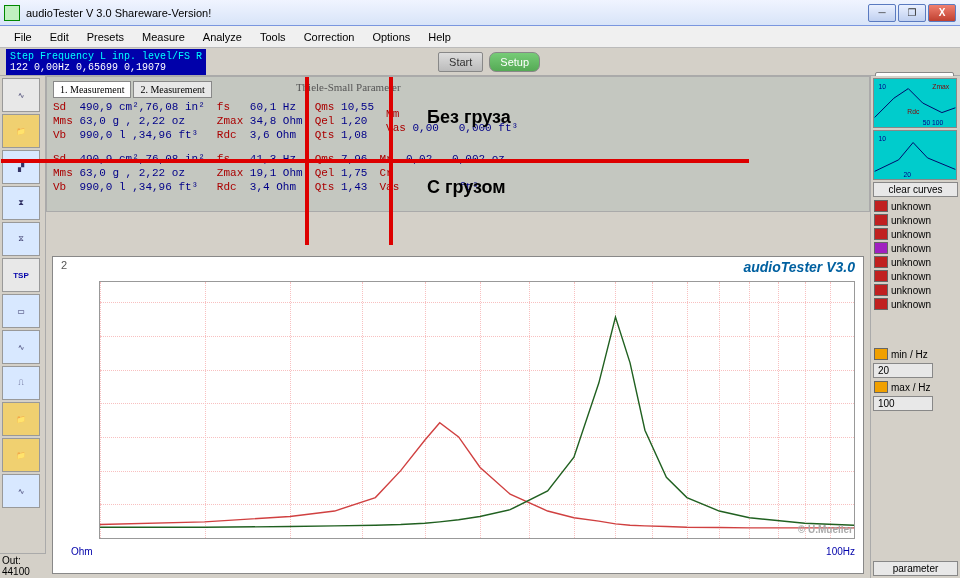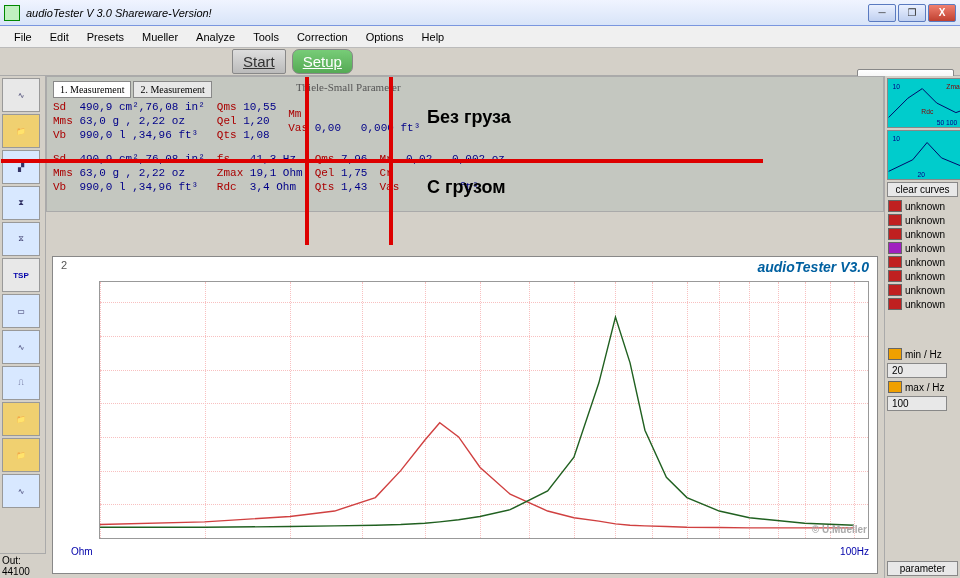--- a/index.html
+++ b/index.html
@@ -1,36 +1,36 @@
 <!DOCTYPE html>
 <html><head>
 <meta charset="utf-8">
 <style>
   * { box-sizing: border-box; }
   body { margin:0; font-family: Tahoma, Arial, sans-serif; font-size:11px; background:#d4d0c8; color:#000; width:960px; height:578px; overflow:hidden; }
   .titlebar { height:26px; background:linear-gradient(to bottom,#f0f4ff,#d8e4f8); display:flex; align-items:center; padding:0 4px; border-bottom:1px solid #7a96df; }
   .titlebar .icon { width:16px; height:16px; background:#c0f0c0; border:1px solid #080; margin-right:6px; }
-  .titlebar .title { flex:1; color:#000;font-style:italic; }
+  .titlebar .title { flex:1; color:#000; }
   .titlebar .btns { display:flex; gap:2px; }
   .winbtn { width:28px; height:18px; border:1px solid #5a7ac0; background:linear-gradient(to bottom,#eaf0ff,#c0d0f0); border-radius:2px; display:flex; align-items:center; justify-content:center; font-size:10px; color:#333; }
   .winbtn.close { background:linear-gradient(to bottom,#f08070,#c04030); color:#fff; font-weight:bold; }
   .menubar { height:22px; background:#f0f0f0; display:flex; align-items:center; padding:0 6px; border-bottom:1px solid #bbb; gap:2px;}
   .menubar span { padding:3px 8px; }
   .topbar { height:28px; background:#d4d0c8; display:flex; align-items:center; padding:0 6px; gap:6px; border-bottom:1px solid #aaa; }
   .stepbox { background:#0000aa; color:#fff; font-family:"Courier New",monospace; font-size:10px; padding:2px 4px; display:inline-block; min-width:200px; }
   .stepbox .hdr { color:#0ff; }
-  .btn { padding:3px 10px; border:1px solid #888; border-radius:2px; font-size:15px;text-decoration:underline; }
+  .btn { padding:3px 10px; border:1px solid #888; border-radius:2px; font-size:11px; }
   .btn.start { background:linear-gradient(#ddd,#bbb); color:#333; }
   .btn.setup { background:linear-gradient(#7c7,#5a5); color:#fff;border-radius:7px; }
   .btn.list  { background:linear-gradient(#fff,#e0e0e0); color:#000; padding:3px 14px;margin-top:40px;}
   .main { display:flex; height:502px; }
   .sidebar { width:46px; background:#d4d0c8; border-right:1px solid #aaa; display:flex; flex-direction:column; gap:2px; padding:2px; }
   .tool { width:38px; height:34px; border:1px solid #999; background:#e8e8e8; font-size:8px; display:flex; align-items:center; justify-content:center; color:#336; overflow:hidden; }
   .content { flex:1; position:relative; background:#d4d0c8; }
-  .rightpanel { width:76px; background:#d4d0c8; border-left:1px solid #aaa; padding:2px; display:flex; flex-direction:column; gap:2px; }
+  .rightpanel { width:90px; background:#d4d0c8; border-left:1px solid #aaa; padding:2px; display:flex; flex-direction:column; gap:2px; }
   .params { position:absolute; top:0; left:0; right:0; height:136px; background:#c4c7c0; border:1px solid #aaa; padding:4px 6px; font-family:"Courier New",monospace; font-size:11px; display:flex; flex-direction:column; }
   .params .tabs { display:flex; gap:2px; margin-bottom:2px; }
   .params .tab { background:#e8e8e8; border:1px solid #888; padding:2px 6px; font-family:Tahoma; font-size:10px;}
   .params .tab.active { background:#fff; }
   .paramrow { display:flex; gap:12px; align-items:center;}
   .paramblock { line-height:14px; white-space:pre; }
   .paramblock .lbl { color:#a00; }
   .paramblock .val { color:#008; }
   .annot { position:absolute; color:#000000; font-weight:bold; font-size:18px; font-family:Arial; }
   .redline-h { position:absolute; height:4px; background:#dd0000; }
@@ -60,29 +60,33 @@
     <div class="winbtn">─</div>
     <div class="winbtn">❐</div>
     <div class="winbtn close">X</div>
   </div>
 </div>
 
 <div class="menubar">
   <span>File</span>
   <span>Edit</span>
   <span>Presets</span>
-  <span>Mueller</span>
+  <span>Measure</span>
   <span>Analyze</span>
   <span>Tools</span>
   <span>Correction</span>
   <span>Options</span>
   <span>Help</span>
 </div>
 
 <div class="topbar">
+  <div class="stepbox">
+    <span class="hdr"><span>Step</span>  <span>Frequency</span>    <span>L inp. level/FS R</span></span><br>
+    <span>122</span>    <span>0,00Hz</span>    <span>0,65699</span> <span>0,19079</span>
+  </div>
   <div style="flex:0 0 220px"></div>
   <button class="btn start">Start</button>
   <button class="btn setup">Setup</button>
   <div style="flex:1"></div>
   <button class="btn list">List / Print</button>
 </div>
 
 <div class="main">
 
   <div class="sidebar">
@@ -108,20 +112,23 @@
         <div class="tab active">1. Measurement</div>
         <div class="tab">2. Measurement</div>
         <div style="flex:0 0 80px"></div>
         <div style="font-family:Tahoma;color:#555">Thiele-Small Parameter</div>
       </div>
 
       <div class="paramrow">
         <div class="paramblock"><span class="lbl">Sd  </span><span class="val">490,9 cm²,76,08 in²</span>
 <span class="lbl">Mms </span><span class="val">63,0 g , 2,22 oz</span>
 <span class="lbl">Vb  </span><span class="val">990,0 l ,34,96 ft³</span></div>
+        <div class="paramblock"><span class="lbl">fs   </span><span class="val">60,1 Hz</span>
+<span class="lbl">Zmax </span><span class="val">34,8 Ohm</span>
+<span class="lbl">Rdc  </span><span class="val">3,6 Ohm</span></div>
         <div class="paramblock"><span class="lbl">Qms </span><span class="val">10,55</span>
 <span class="lbl">Qel </span><span class="val">1,20</span>
 <span class="lbl">Qts </span><span class="val">1,08</span></div>
         <div class="paramblock"><span class="lbl">Mm  </span>
 <span class="lbl">Vas </span><span class="val">0,00   0,000 ft³</span></div>
       </div>
       <div style="height:10px"></div>
 
       <div class="paramrow">
         <div class="paramblock"><span class="lbl">Sd  </span><span class="val">490,9 cm²,76,08 in²</span>

